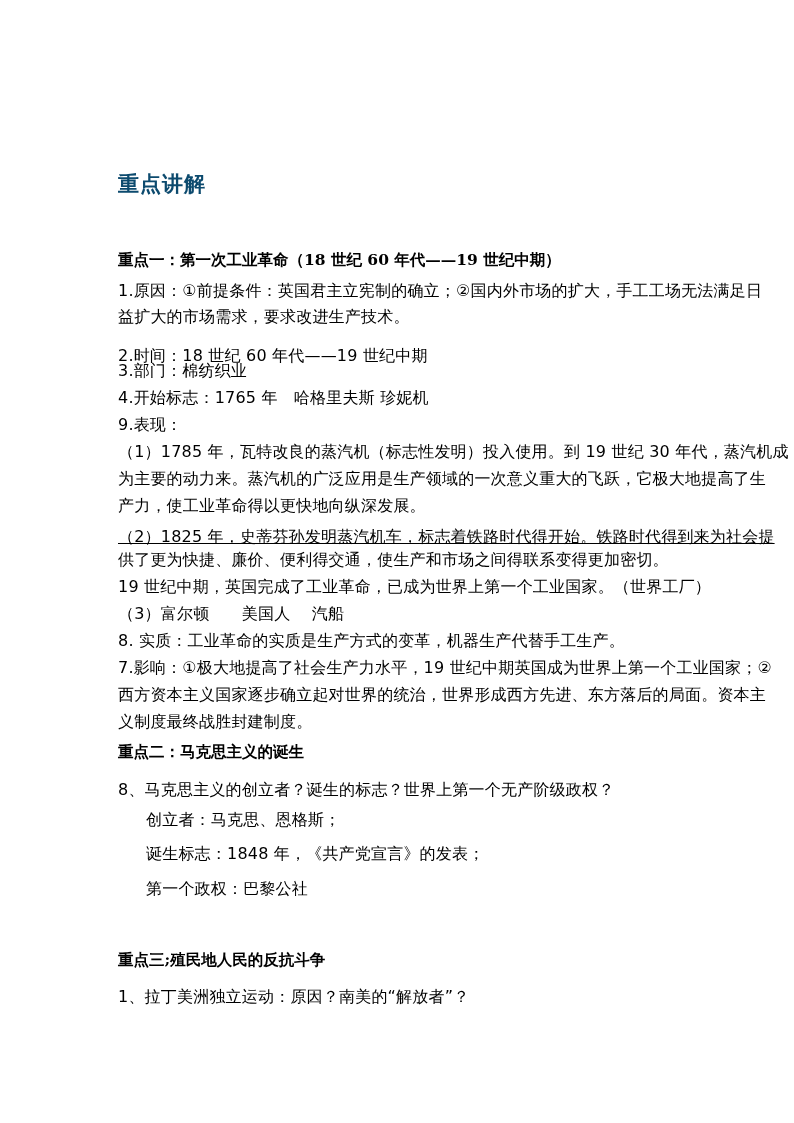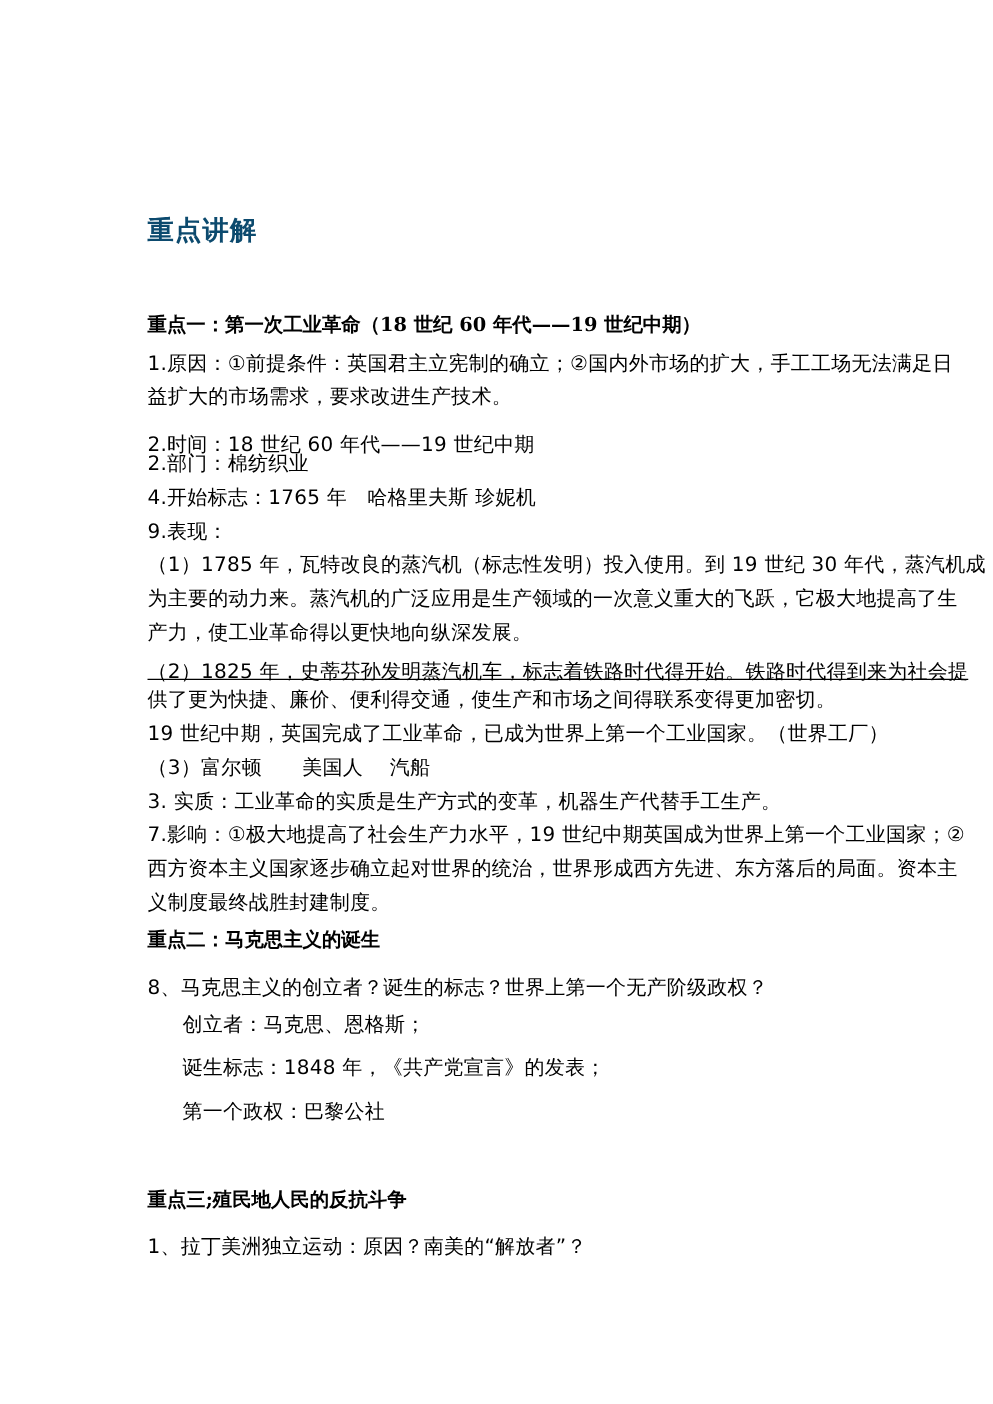--- a/index.html
+++ b/index.html
@@ -58,31 +58,31 @@
 
 <div class="page">
 
   <div class="doc-title">重点讲解</div>
 
   <div class="section-heading" style="top:250px;">重点一：第一次工业革命（18 世纪 60 年代——19 世纪中期）</div>
 
   <div class="line" style="top:282px;">1.原因：①前提条件：英国君主立宪制的确立；②国内外市场的扩大，手工工场无法满足日</div>
   <div class="line" style="top:308px;">益扩大的市场需求，要求改进生产技术。</div>
   <div class="line" style="top:335px;margin-top:12px;">2.时间：18 世纪 60 年代——19 世纪中期</div>
-  <div class="line" style="top:362px;">2.部门：棉纺织业</div>
+  <div class="line" style="top:362px;">3.部门：棉纺织业</div>
   <div class="line" style="top:389px;">4.开始标志：1765 年　哈格里夫斯 珍妮机</div>
   <div class="line" style="top:416px;">9.表现：</div>
   <div class="line" style="top:443px;">（1）1785 年，瓦特改良的蒸汽机（标志性发明）投入使用。到 19 世纪 30 年代，蒸汽机成</div>
   <div class="line" style="top:470px;">为主要的动力来。蒸汽机的广泛应用是生产领域的一次意义重大的飞跃，它极大地提高了生</div>
   <div class="line" style="top:497px;">产力，使工业革命得以更快地向纵深发展。</div>
   <div class="line" style="top:528px;text-decoration:underline;">（2）1825 年，史蒂芬孙发明蒸汽机车，标志着铁路时代得开始。铁路时代得到来为社会提</div>
   <div class="line" style="top:551px;">供了更为快捷、廉价、便利得交通，使生产和市场之间得联系变得更加密切。</div>
   <div class="line" style="top:578px;">19 世纪中期，英国完成了工业革命，已成为世界上第一个工业国家。（世界工厂）</div>
   <div class="line" style="top:605px;">（3）富尔顿　　美国人　 汽船</div>
-  <div class="line" style="top:632px;">3. 实质：工业革命的实质是生产方式的变革，机器生产代替手工生产。</div>
+  <div class="line" style="top:632px;">8. 实质：工业革命的实质是生产方式的变革，机器生产代替手工生产。</div>
   <div class="line" style="top:659px;">7.影响：①极大地提高了社会生产力水平，19 世纪中期英国成为世界上第一个工业国家；②</div>
   <div class="line" style="top:686px;">西方资本主义国家逐步确立起对世界的统治，世界形成西方先进、东方落后的局面。资本主</div>
   <div class="line" style="top:713px;">义制度最终战胜封建制度。</div>
 
   <div class="section-heading" style="top:742px;">重点二：马克思主义的诞生</div>
 
   <div class="line" style="top:781px;">8、马克思主义的创立者？诞生的标志？世界上第一个无产阶级政权？</div>
   <div class="line indent" style="top:811px;">创立者：马克思、恩格斯；</div>
   <div class="line indent" style="top:845px;">诞生标志：1848 年，《共产党宣言》的发表；</div>
   <div class="line indent" style="top:880px;">第一个政权：巴黎公社</div>

